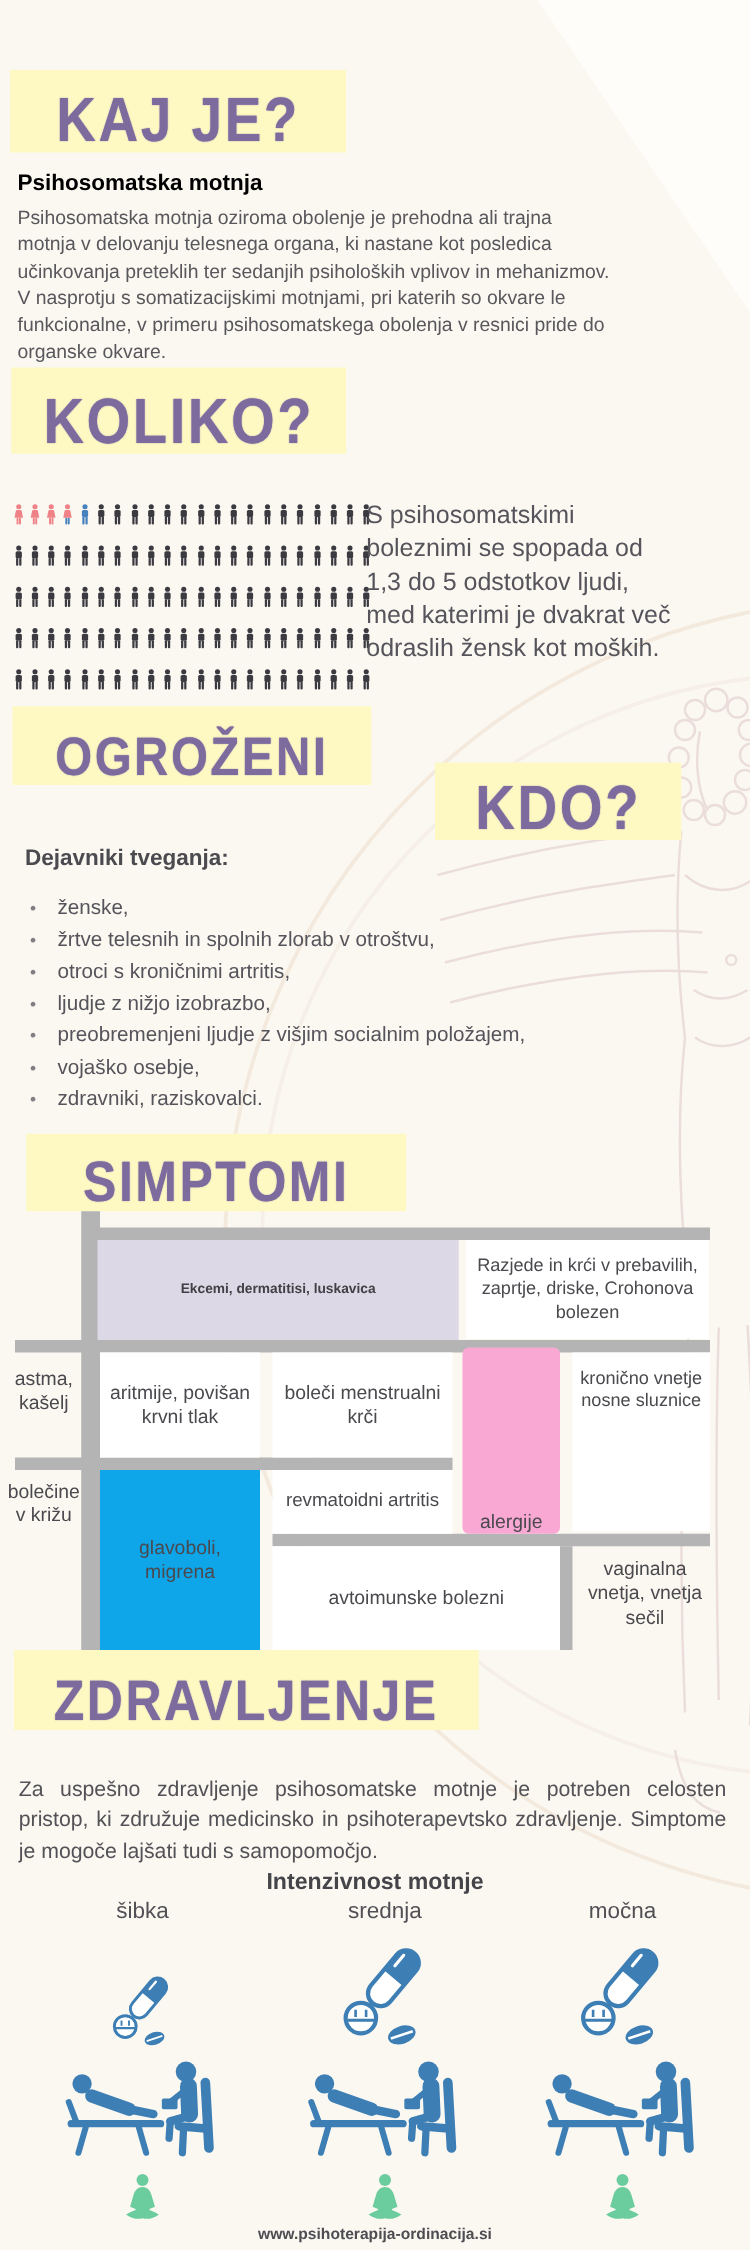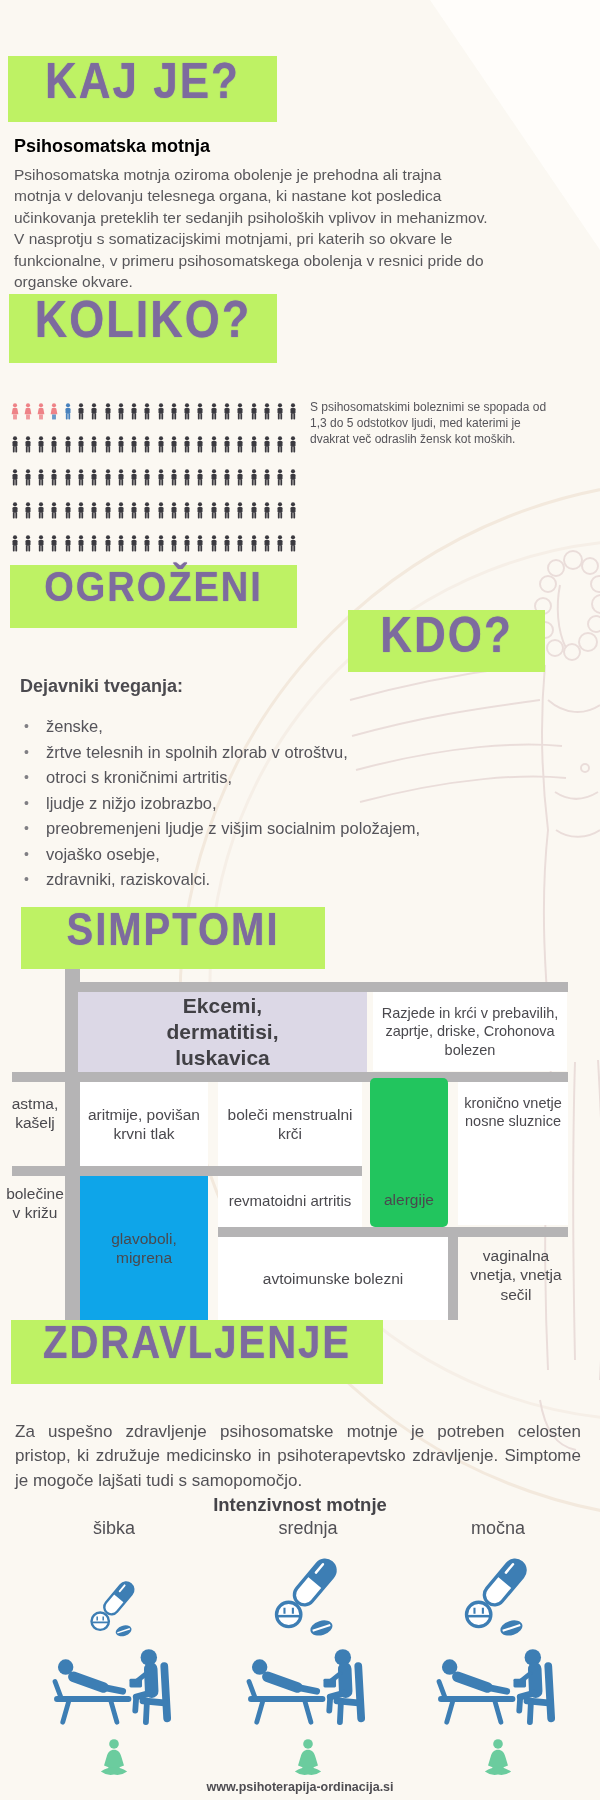--- a/index.html
+++ b/index.html
@@ -1,57 +1,57 @@
 <!DOCTYPE html>
 <html><head>
 <meta charset="utf-8">
 <style>
   html,body{margin:0;padding:0;}
   .canvas{position:relative;width:600px;height:1800px;background:#fbf8f2;overflow:hidden;
           font-family:"Liberation Sans",sans-serif;color:#58575b;}
   .bg-art{position:absolute;left:0;top:0;pointer-events:none;}
   
-  .titlebox{position:absolute;background:#bef264;display:flex;align-items:flex-start;justify-content:center;}
+  .titlebox{position:absolute;background:#fef9c3;display:flex;align-items:flex-end;justify-content:center;}
   .stencil{font-family:"Liberation Sans",sans-serif;font-weight:900;color:#7d6b9e;
            letter-spacing:2px;transform:scaleY(1.14);white-space:nowrap;
            text-shadow:0 0 1px #8a78a8;}
   .box-kaj{left:8px;top:56px;width:269px;height:66px;}   .box-kaj .stencil{font-size:44px;}
   .box-koliko{left:9px;top:294px;width:268px;height:69px;} .box-koliko .stencil{font-size:45px;}
   .box-ogrozeni{left:10px;top:565px;width:287px;height:63px;} .box-ogrozeni .stencil{font-size:38px;}
   .box-kdo{left:348px;top:610px;width:197px;height:62px;} .box-kdo .stencil{font-size:44px;}
   .box-simptomi{left:10px;top:907px;width:304px;height:62px;margin-left:11px;} .box-simptomi .stencil{font-size:40px;}
   .box-zdrav{left:11px;top:1320px;width:372px;height:64px;} .box-zdrav .stencil{font-size:40px;}
 
   .kaj-sub{position:absolute;left:14px;top:136px;font-size:18px;font-weight:bold;color:#000000;}
   .kaj-body{position:absolute;left:14px;top:164px;width:474px;font-size:15.5px;line-height:1.38;}
 
   #pictogram{position:absolute;left:8px;top:396px;width:292px;display:grid;
              grid-template-columns:repeat(22,1fr);row-gap:2px;}
   .pfig{display:block;height:31px;}
   .pfig svg{width:10px;height:31px;display:block;margin:0 auto;}
-  .koliko-caption{position:absolute;left:310px;top:399px;width:250px;font-size:12px;line-height:1.34;color:#55545a;}
+  .koliko-caption{position:absolute;left:293px;top:399px;width:250px;font-size:20px;line-height:1.34;color:#55545a;}
 
   .dejavniki-h{position:absolute;left:20px;top:676px;font-size:18px;font-weight:bold;color:#4b4a4f;}
   .risk-list{position:absolute;left:20px;top:714px;margin:0;padding:0;list-style:none;}
   .risk-list li{position:relative;padding-left:26px;font-size:16.5px;line-height:25.5px;color:#55545a;}
   .risk-list li::before{content:"•";position:absolute;left:4px;color:#807f84;font-size:14px;}
 
   
   .gbar{position:absolute;background:#b5b4b5;}
   .cell{position:absolute;display:flex;align-items:center;justify-content:center;text-align:center;
         font-size:15.5px;color:#4a494e;line-height:1.25;}
   .cell.white{background:#ffffff;}
   .c-ekcemi{left:78px;top:992px;width:289px;height:80px;background:#dcd8e6;font-weight:bold;
-            font-size:21px;color:#414045;padding:0 52px;box-sizing:border-box;}
+            font-size:11px;color:#414045;padding:0 52px;box-sizing:border-box;}
   .c-razjede{left:373px;top:992px;width:194px;height:79px;font-size:14.5px;padding:16px 2px;box-sizing:border-box;}
   .c-astma{left:6px;top:1094px;width:58px;}
   .c-aritmije{left:80px;top:1082px;width:128px;height:84px;}
   .c-boleci{left:218px;top:1082px;width:144px;height:84px;padding:0 6px;box-sizing:border-box;}
-  .c-alergije{left:370px;top:1078px;width:78px;height:149px;background:#22c55e;border-radius:5px;
-              align-items:flex-end;padding-bottom:18px;box-sizing:border-box;}
+  .c-alergije{left:370px;top:1078px;width:78px;height:149px;background:#f9a8d4;border-radius:5px;
+              align-items:flex-end;box-sizing:border-box;}
   .c-kronicno{left:458px;top:1082px;width:110px;height:143px;align-items:flex-start;
               padding-top:12px;box-sizing:border-box;font-size:14.5px;}
   .c-bolecine{left:4px;top:1184px;width:62px;}
   .c-glavoboli{left:80px;top:1176px;width:128px;height:144px;background:#0ea5e9;padding:0 20px;box-sizing:border-box;}
   .c-revma{left:218px;top:1176px;width:144px;height:51px;font-size:15px;}
   .c-avtoimun{left:218px;top:1237px;width:230px;height:83px;}
   .c-vaginalna{left:462px;top:1246px;width:108px;}
 
   .zdrav-body{position:absolute;left:15px;top:1420px;width:566px;font-size:17px;line-height:1.44;
               text-align:justify;color:#525156;}

